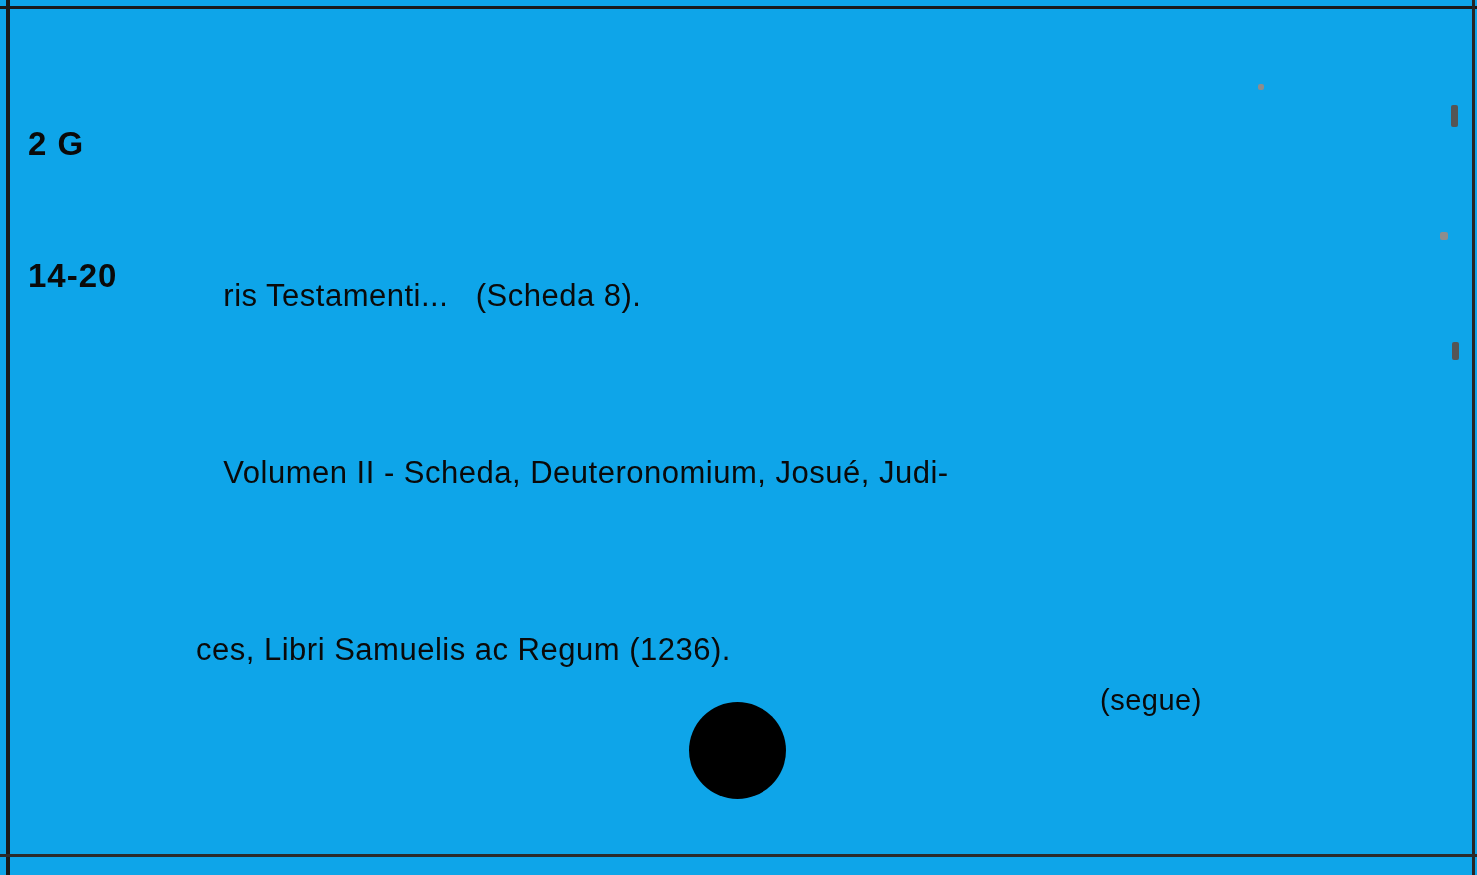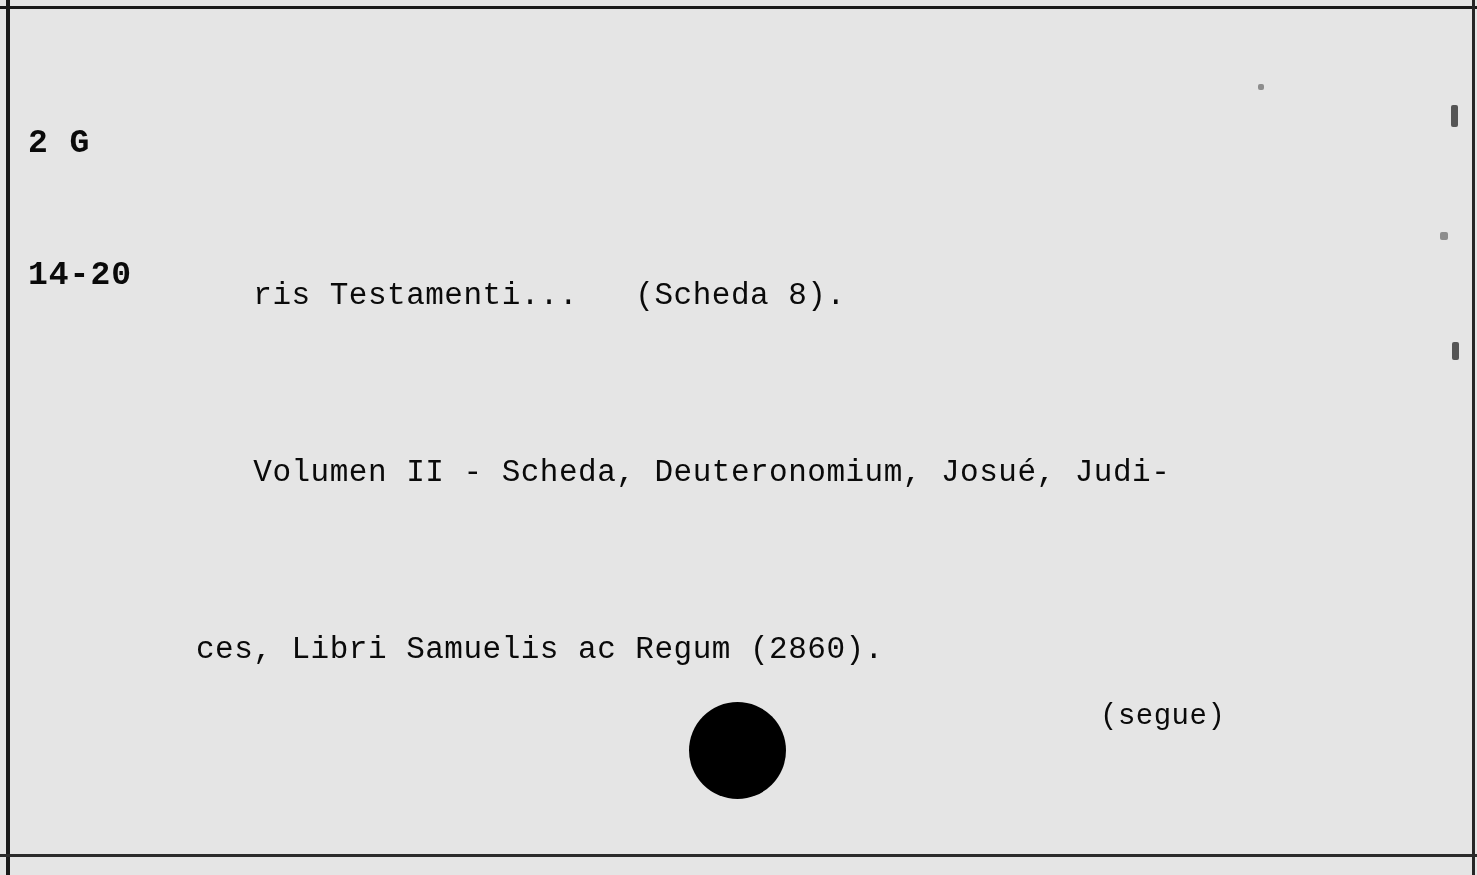--- a/index.html
+++ b/index.html
@@ -4,23 +4,23 @@
 <style>
   html, body {
     margin: 0;
     padding: 0;
     background: #ffffff;
   }
   .card {
     position: relative;
     width: 1477px;
     height: 875px;
-    background: #e5e5e5;
+    background: #0ea5e9;
     overflow: hidden;
-    font-family: Liberation Mono, monospace;
+    font-family: Liberation Sans, sans-serif;
     color: #0a0a0a;
   }
   
   .edge-left {
     position: absolute;
     left: 6px;
     top: 0;
     width: 4px;
     height: 875px;
     background: #1a1a1a;
@@ -71,21 +71,21 @@
     letter-spacing: 0.5px;
     white-space: pre;
   }
   .entry .line {
     white-space: pre;
   }
 
   .segue {
     position: absolute;
     left: 1100px;
-    top: 700px;
+    top: 684px;
     font-size: 29px;
     letter-spacing: 0.5px;
     white-space: pre;
   }
 
   .punch-hole {
     position: absolute;
     left: 689px;
     top: 702px;
     width: 97px;
@@ -123,21 +123,21 @@
   <div class="speck s4"></div>
 
   <div class="shelfmark">
     <div>2 G</div>
     <div>14-20</div>
   </div>
 
   <div class="entry">
     <div class="line">   ris Testamenti...   (Scheda 8).</div>
     <div class="line">   Volumen II - Scheda, Deuteronomium, Josué, Judi-</div>
-    <div class="line">ces, Libri Samuelis ac Regum (2860).</div>
+    <div class="line">ces, Libri Samuelis ac Regum (1236).</div>
     
     
     
     
     
     
   </div>
 
   <div class="segue">(segue)</div>
 

